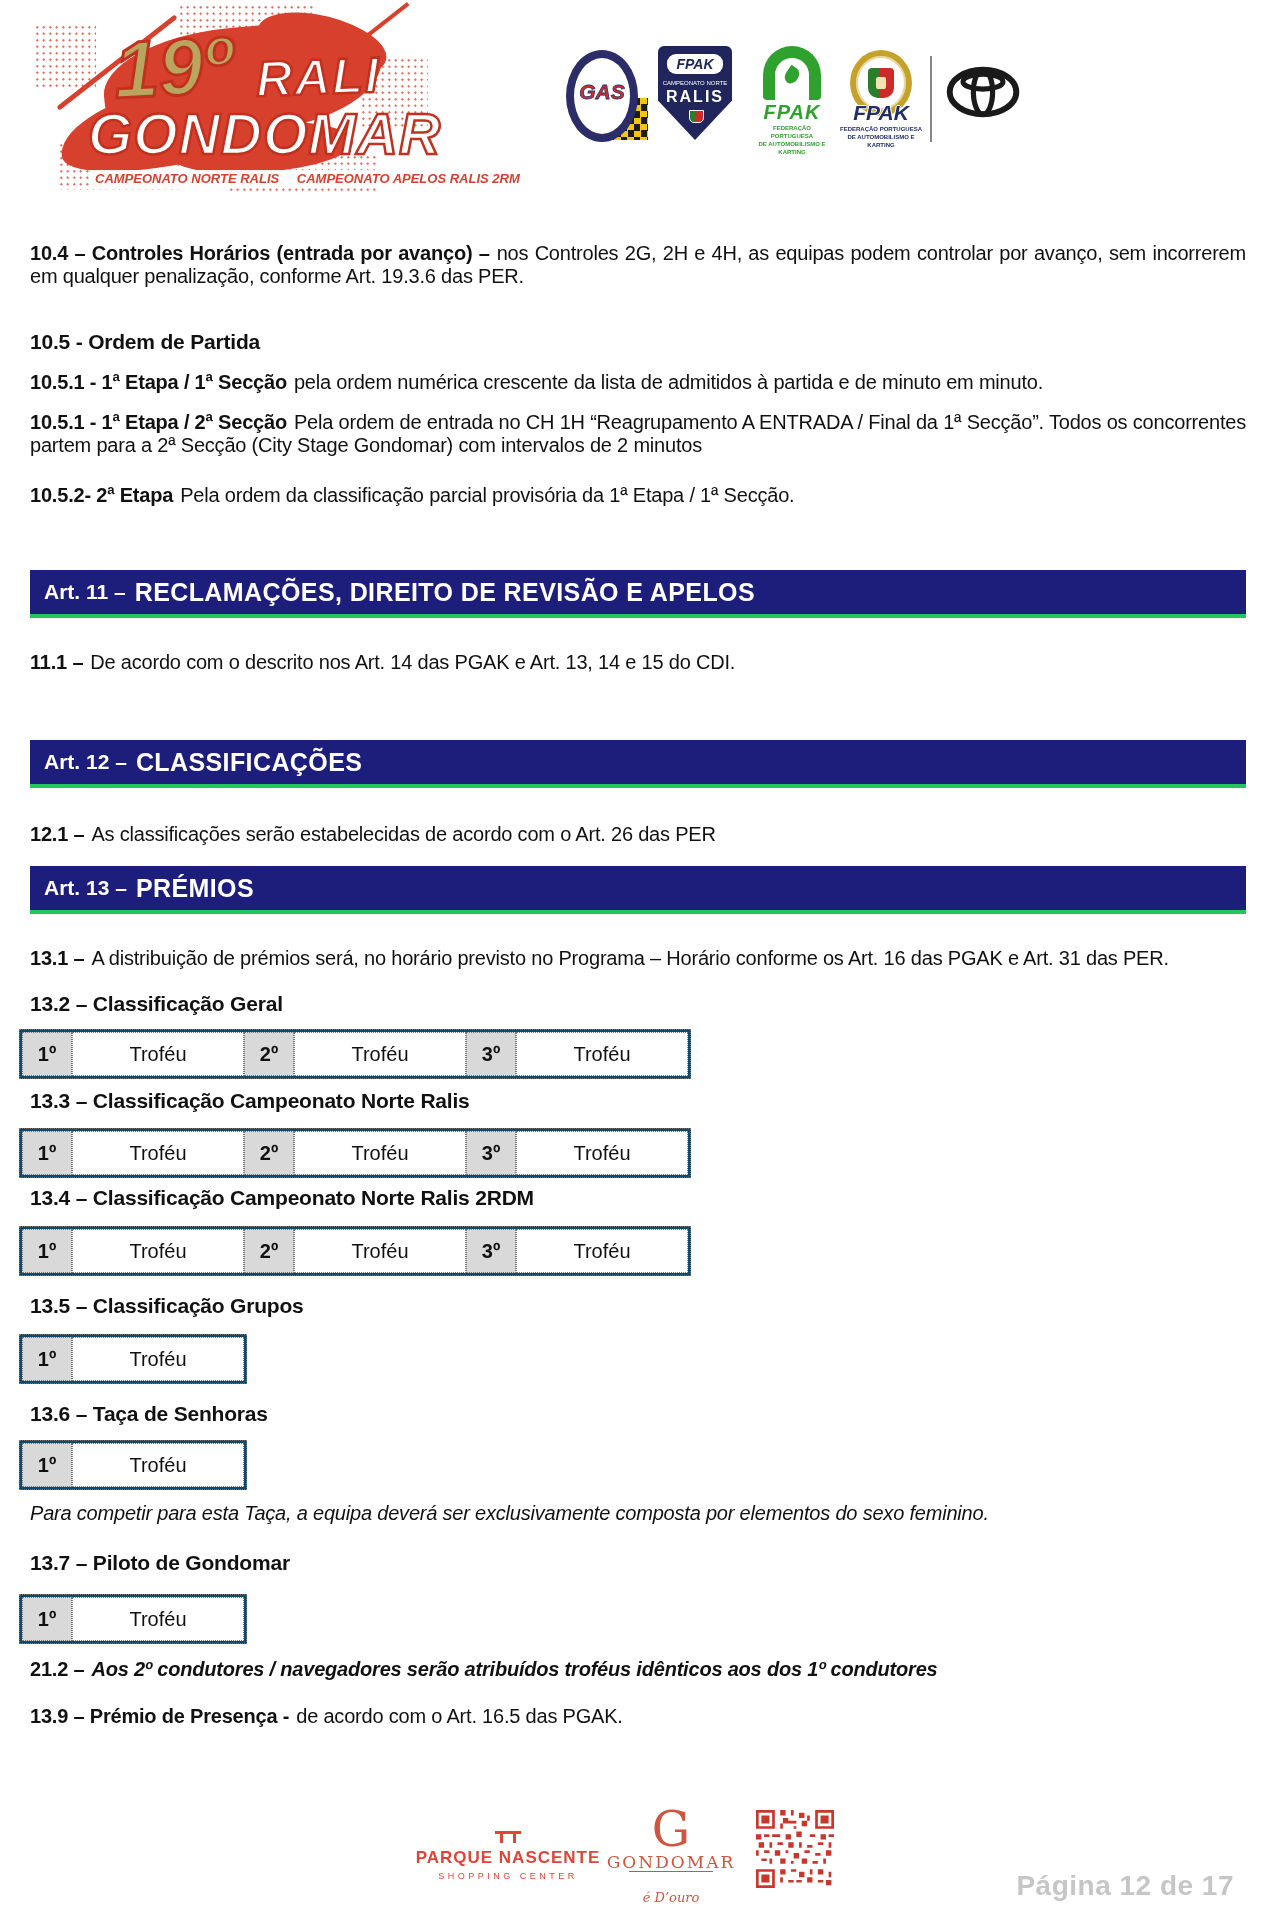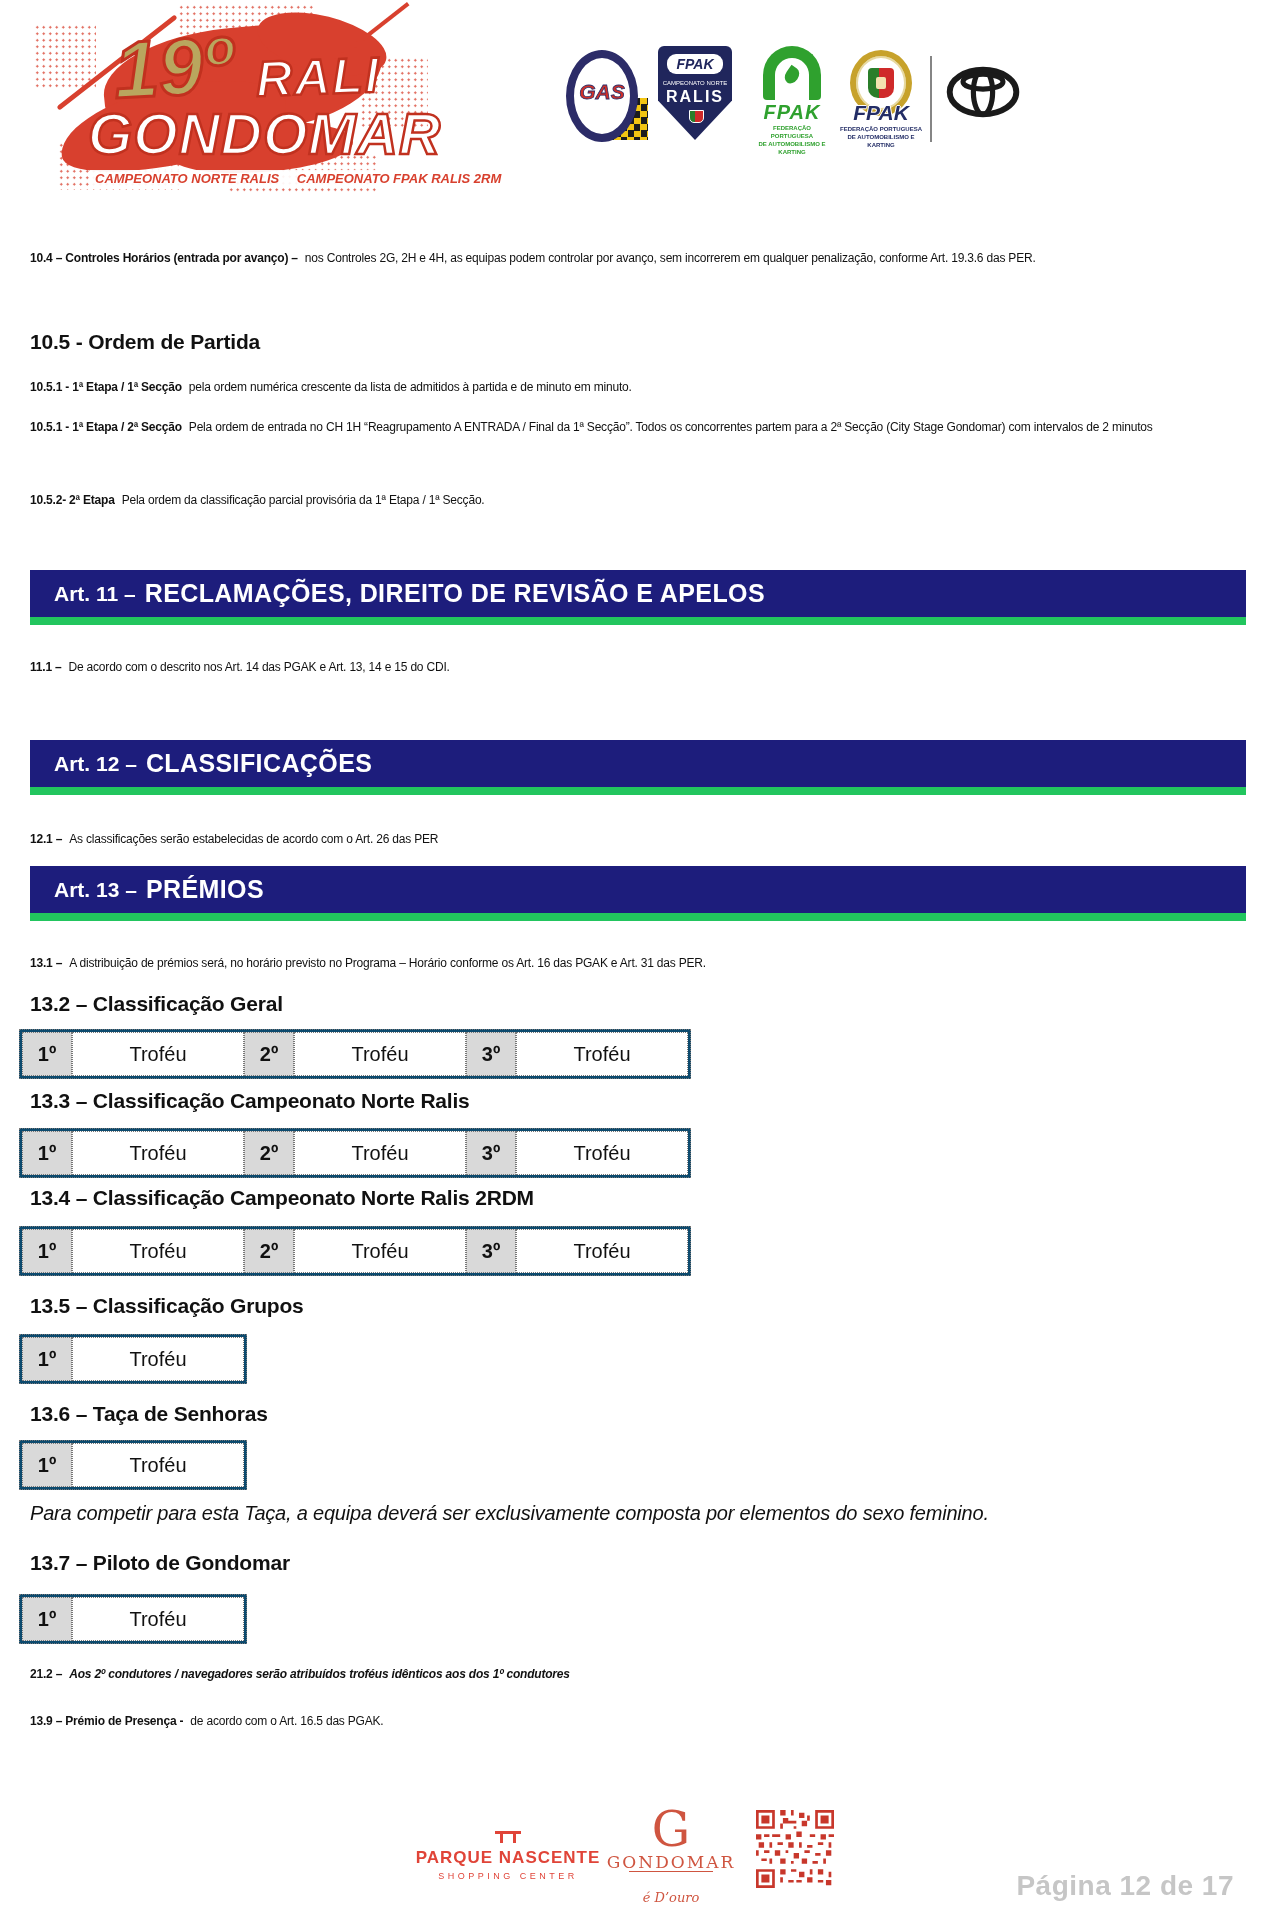--- a/index.html
+++ b/index.html
@@ -1,30 +1,30 @@
 <!DOCTYPE html>
 <html><head>
 <meta charset="utf-8">
 <style>
   html,body{margin:0;padding:0;background:#e9e9e9;}
   .page{position:relative;width:1276px;height:1920px;margin:0 auto;background:#fff;
         font-family:"Liberation Sans",sans-serif;color:#111;overflow:hidden;}
   .abs{position:absolute;left:30px;width:1216px;box-sizing:border-box;}
 
   
-  .para{font-size:12px;line-height:32px;text-align:justify;letter-spacing:-0.2px;}
+  .para{font-size:20px;line-height:23px;text-align:justify;letter-spacing:-0.2px;}
   .head{font-size:21px;font-weight:bold;letter-spacing:-0.2px;}
   .lead{font-weight:bold;margin-right:7px;}
   .note{font-size:20px;font-style:italic;letter-spacing:-0.2px;}
   .p138{font-weight:bold;font-style:italic;}
   .p138 .lead{font-style:normal;}
 
   
-  .section-bar{background:#1d1d7c;height:55px;display:flex;align-items:center;
-               padding-left:24px;border-bottom:8px solid #22c55e;}
+  .section-bar{background:#1d1d7c;height:48px;display:flex;align-items:center;
+               padding-left:14px;border-bottom:4px solid #22c55e;}
   .bar-prefix{color:#fff;font-weight:bold;font-size:21px;margin-right:9px;white-space:nowrap;}
   .bar-title{color:#fff;font-weight:bold;font-size:25px;letter-spacing:0.4px;white-space:nowrap;}
 
   
   .prize-table{position:absolute;left:19px;display:flex;width:max-content;
                border:1px dotted #777;padding:2px;background:#0c4a6e;}
   .pcell{display:flex;align-items:center;justify-content:center;height:44px;
          border:1px dotted #777;font-size:20px;box-sizing:border-box;}
   .pcell.pos{width:50px;background:#d9d9d9;font-weight:bold;}
   .pcell.prize{width:172px;background:#fff;}
@@ -125,21 +125,21 @@
     <div class="dotpatch d1"></div>
     <div class="dotpatch d2"></div>
     <div class="dotpatch d3"></div>
     <div class="dotpatch d4"></div>
     <div class="dotpatch d5"></div>
     <div class="t19">19º</div>
     <div class="trali">RALI</div>
     <div class="tgond">GONDOMAR</div>
     <div class="ttag">
       <span>CAMPEONATO NORTE RALIS</span>
-      <span>CAMPEONATO FPAK RALIS 2RM</span>
+      <span>CAMPEONATO APELOS RALIS 2RM</span>
     </div>
   </div>
 
   <div class="gas" title="GONDOMAR AUTOMÓVEL SPORT">
     <div class="gas-checker"></div>
     <div class="gas-ring"></div>
     <div class="gas-abbr">GAS</div>
   </div>
 
   <div class="shield">

